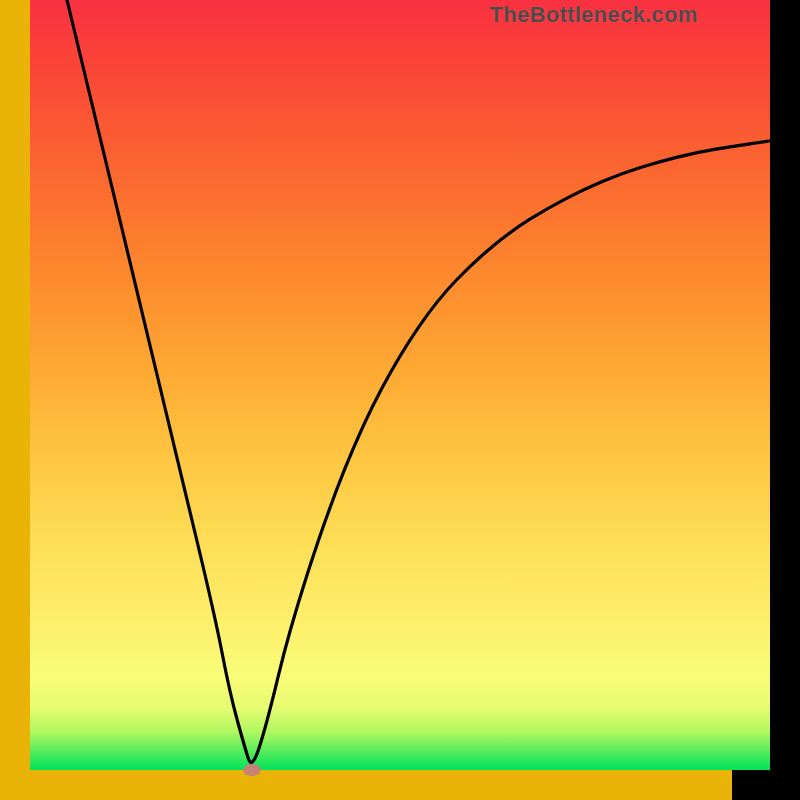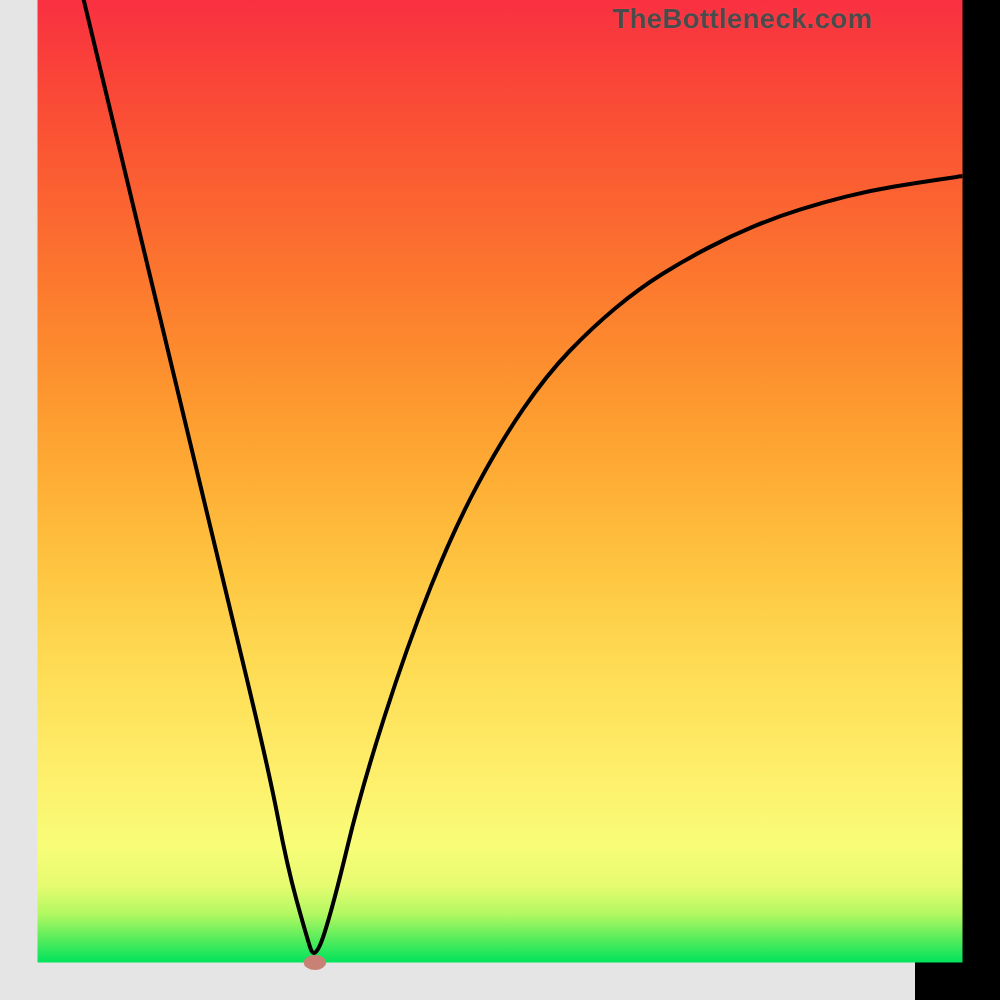--- a/index.html
+++ b/index.html
@@ -8,21 +8,21 @@
     width: 800px;
     height: 800px;
     overflow: hidden;
     font-family: Arial, Helvetica, sans-serif;
     background: #000;
   }
   .frame {
     position: relative;
     width: 732px;
     height: 800px;
-    background: #e5e5e5;
+    background: #eab308;
   }
   .plot-area {
     position: absolute;
     left: 30px;
     top: 0px;
     width: 740px;
     height: 770px;
     
     background: linear-gradient(
       to top,

